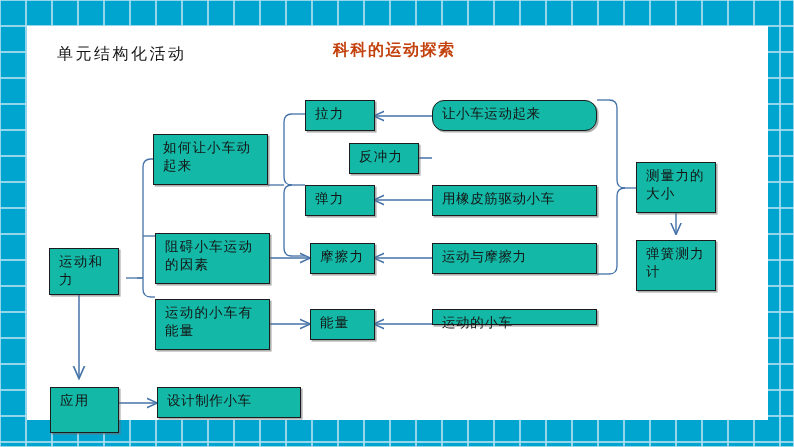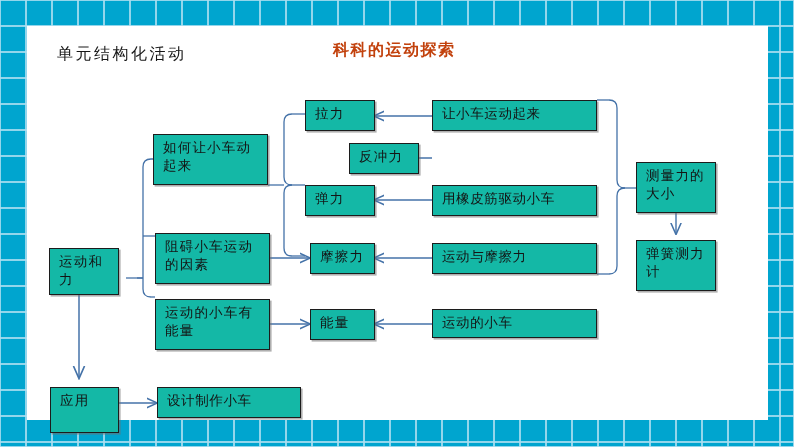--- a/index.html
+++ b/index.html
@@ -147,34 +147,34 @@
     </div>
 
     <div class="box" style="left:283px;top:217px;width:65px;height:31px;">
       <span class="lbl cjk">摩擦力</span>
     </div>
 
     <div class="box" style="left:283px;top:283px;width:65px;height:31px;">
       <span class="lbl cjk">能量</span>
     </div>
 
-    <div class="box tight" style="left:405px;top:74px;width:165px;height:31px;">
+    <div class="box tight" style="left:405px;top:74px;width:165px;height:31px;border-radius:12px;">
       <span class="lbl cjk">让小车运动起来</span>
     </div>
 
 
     <div class="box tight" style="left:405px;top:159px;width:165px;height:31px;">
       <span class="lbl cjk">用橡皮筋驱动小车</span>
     </div>
 
     <div class="box tight" style="left:405px;top:217px;width:165px;height:31px;">
       <span class="lbl cjk">运动与摩擦力</span>
     </div>
 
-    <div class="box tight" style="left:405px;top:283px;width:165px;height:29px;">
+    <div class="box tight" style="left:405px;top:283px;width:165px;height:16px;">
       <span class="lbl cjk">运动的小车</span>
     </div>
 
     <div class="box tight" style="left:130px;top:361px;width:144px;height:31px;">
       <span class="lbl cjk">设计制作小车</span>
     </div>
 
     <div class="box" style="left:609px;top:136px;width:80px;height:51px;">
       <span class="lbl cjk">测量力的
 大小</span>

